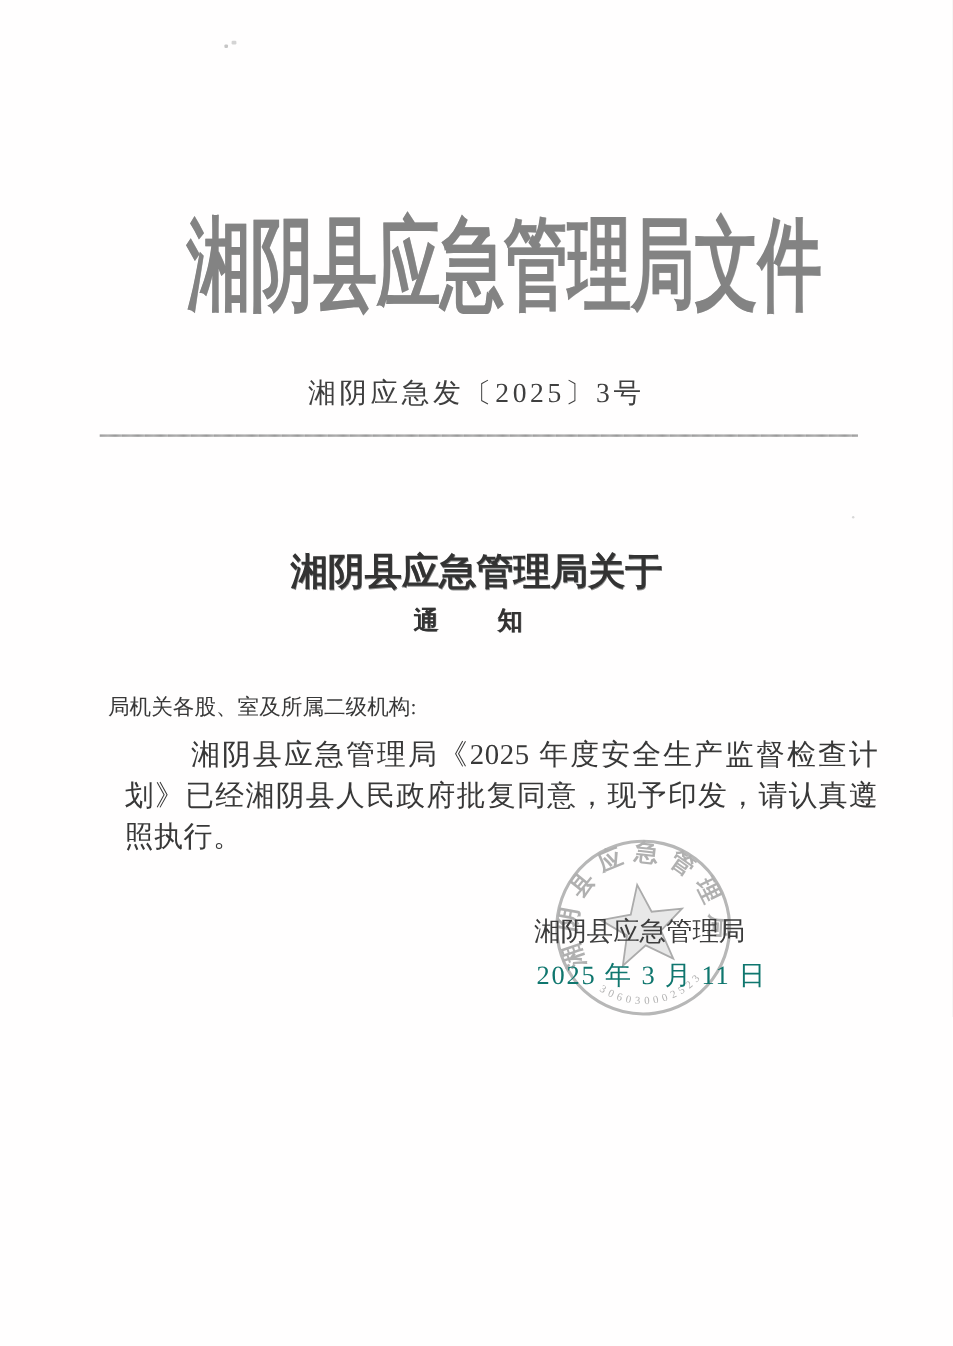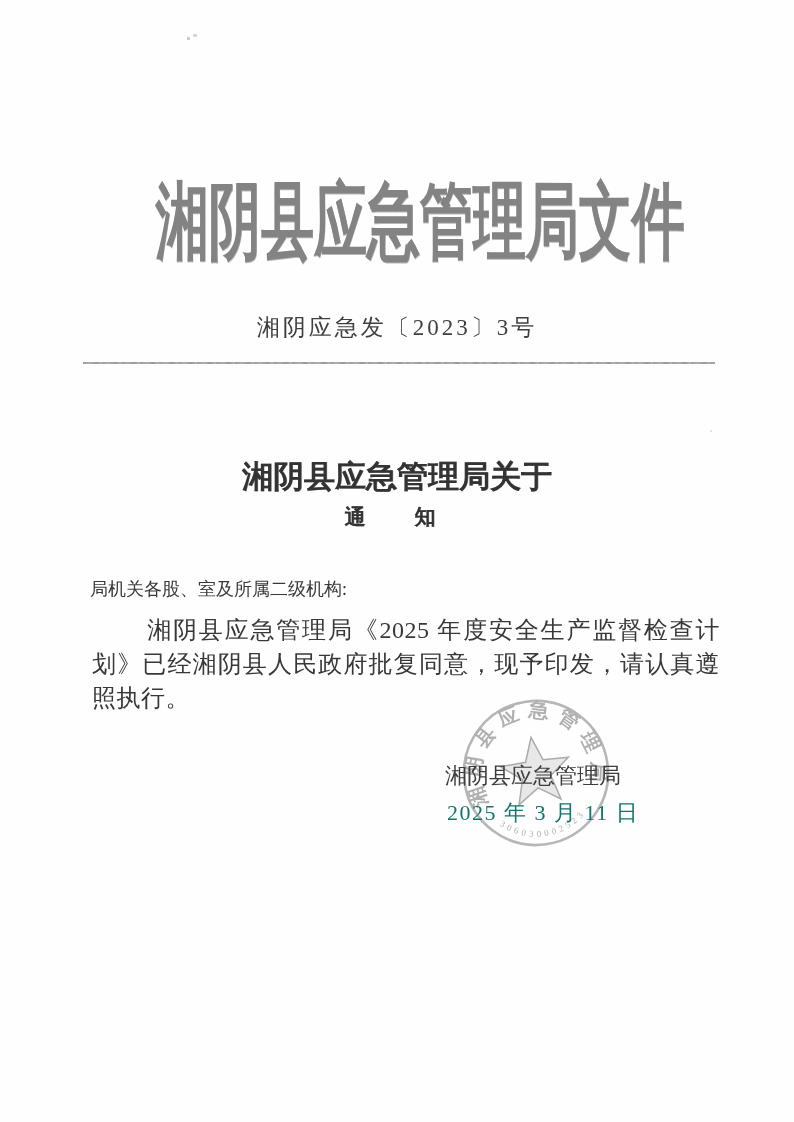--- a/index.html
+++ b/index.html
@@ -84,21 +84,21 @@
     top: 577px;
     left: 90px;
     font-size: 18px;
     color: #383838;
   }
 
   
   .body-par {
     position: absolute;
     top: 613px;
-    left: 92px;
+    left: 104px;
     width: 628px;
     font-size: 24px;
     line-height: 34px;
     color: #383838;
     text-align: justify;
     text-indent: 2.3em;
     letter-spacing: 0.5px;
   }
 
   
@@ -157,21 +157,21 @@
 <div class="page">
 
   <div class="speck s1"></div>
   <div class="speck s2"></div>
   <div class="speck s3"></div>
 
   <div class="header-title">
     <span class="squeeze">湘阴县应急管理局文件</span>
   </div>
 
-  <div class="doc-number">湘阴应急发〔2023〕3号</div>
+  <div class="doc-number">湘阴应急发〔2025〕3号</div>
 
   <div class="rule"></div>
 
   <div class="doc-title">
     <div class="line-1">湘阴县应急管理局关于</div>
     <div class="line-3">通　知</div>
   </div>
 
   <div class="salutation">局机关各股、室及所属二级机构:</div>
 

